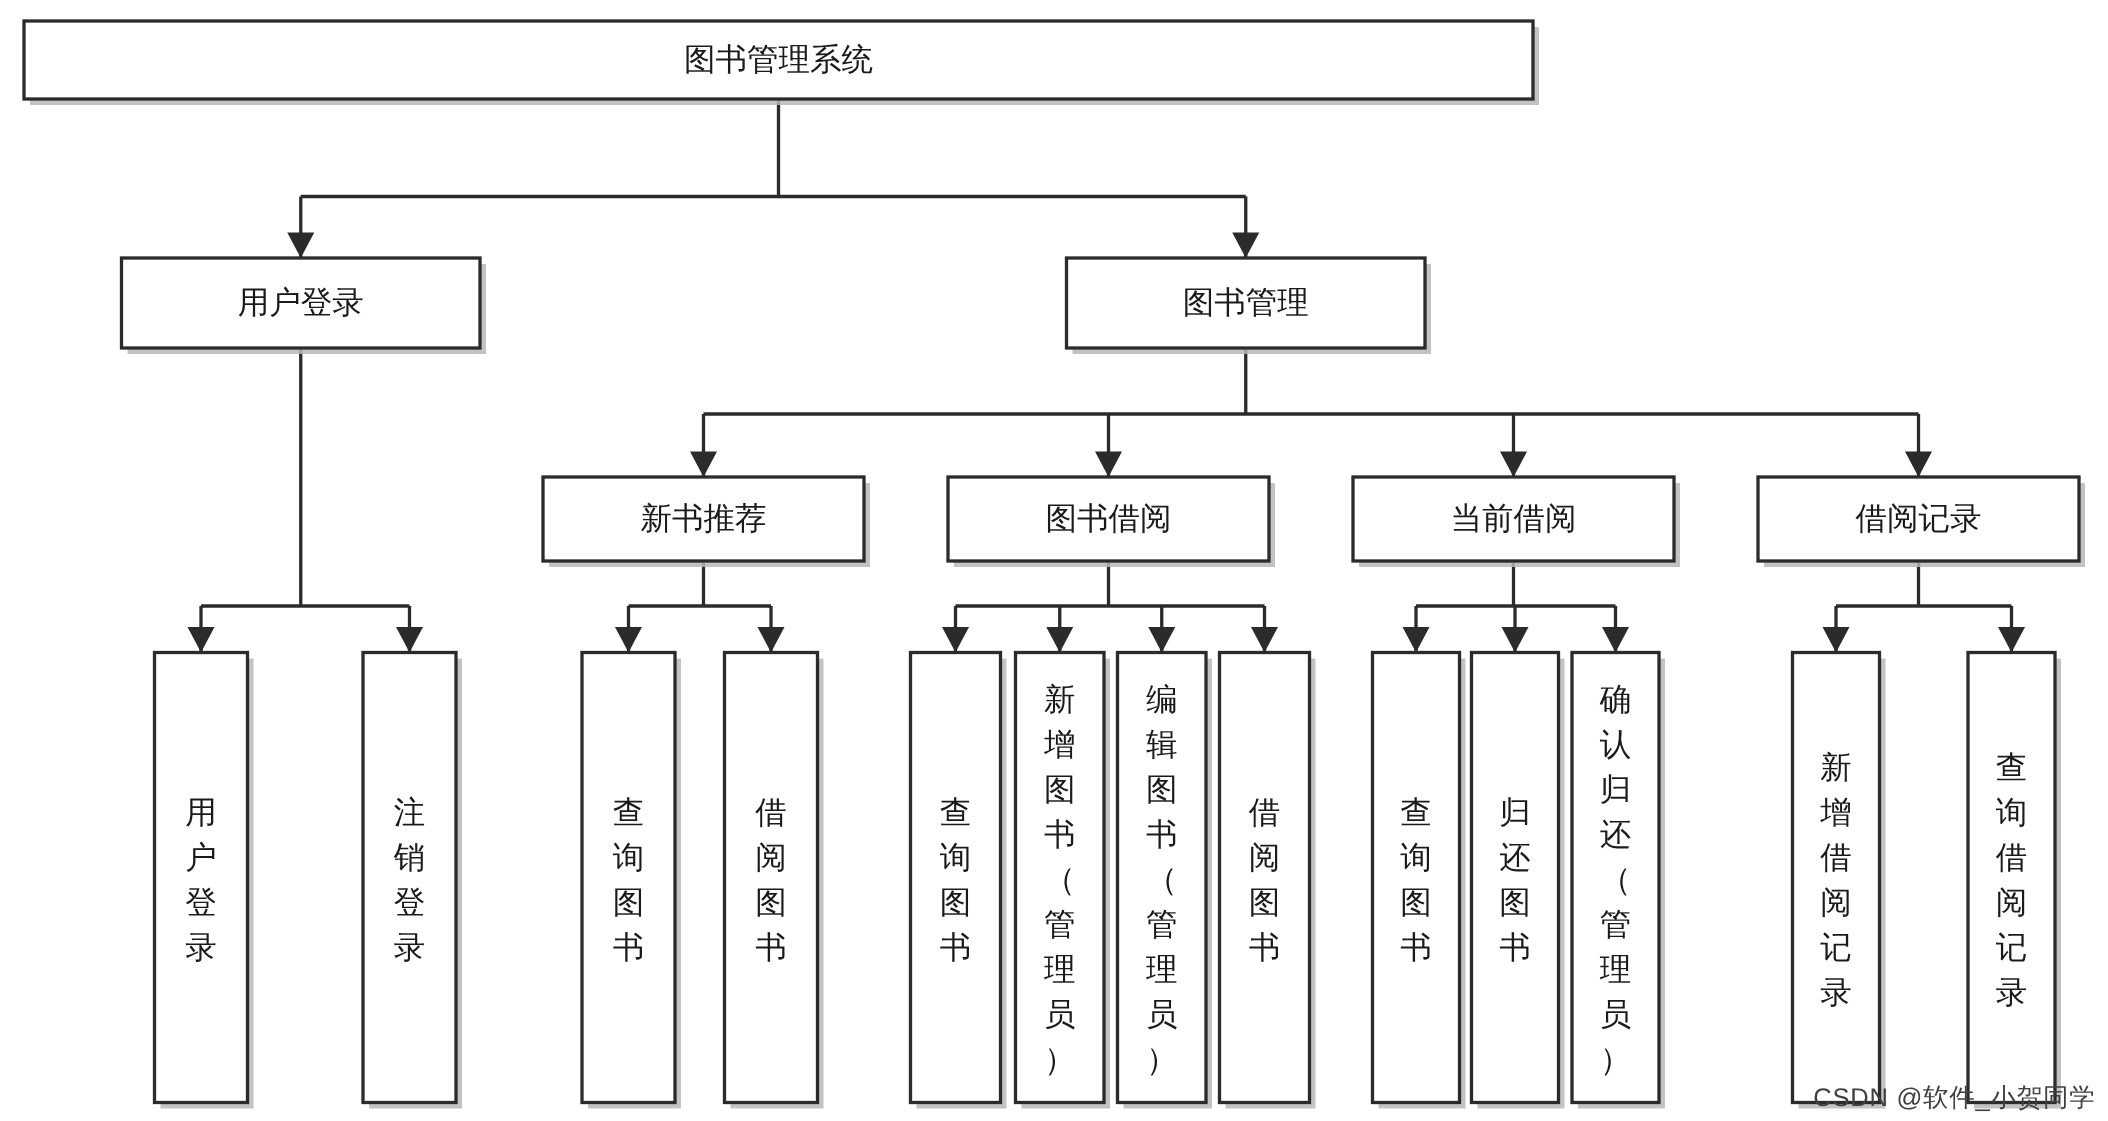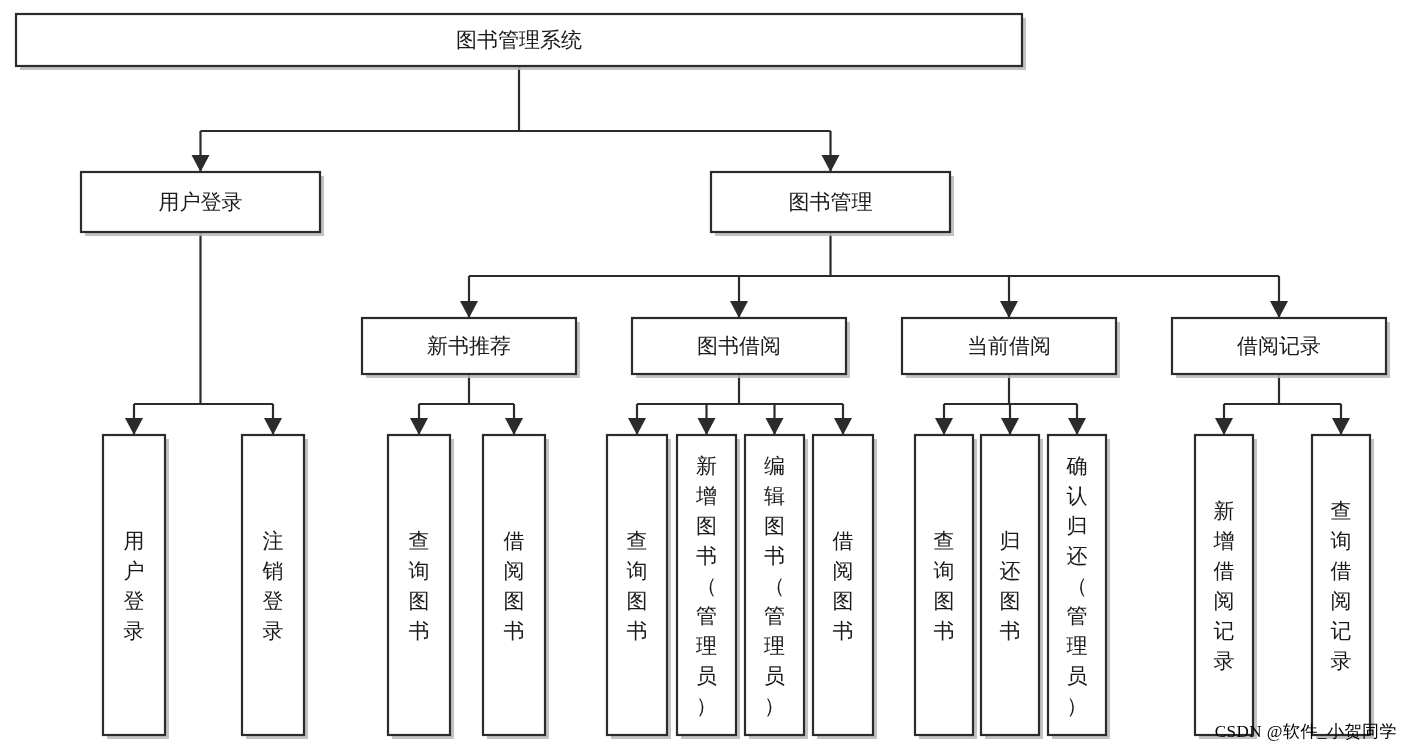--- a/index.html
+++ b/index.html
@@ -57,23 +57,23 @@
   .node-label-v {
     font-family: "DejaVu Sans", "Liberation Sans", sans-serif;
     font-size: 21px;
     fill: #1a1a1a;
     text-anchor: middle;
   }
   .watermark-text {
     position: absolute;
     right: 8px;
     bottom: 4px;
-    font-family: Liberation Serif, serif;
+    font-family: Liberation Sans, sans-serif;
     font-size: 17px;
-    color: #000000;
+    color: #404040;
     letter-spacing: 0.5px;
     white-space: nowrap;
     pointer-events: none;
   }
 </style>
 </head>
 <body>
 
 <div id="diagram-root">
   <svg id="tree-svg" viewBox="0 0 1405 747" xmlns="http://www.w3.org/2000/svg">

